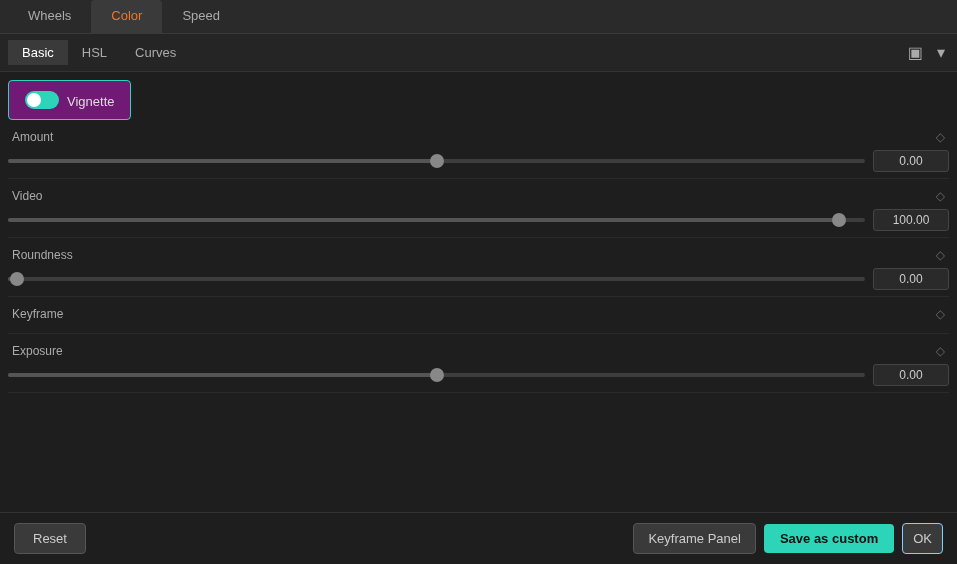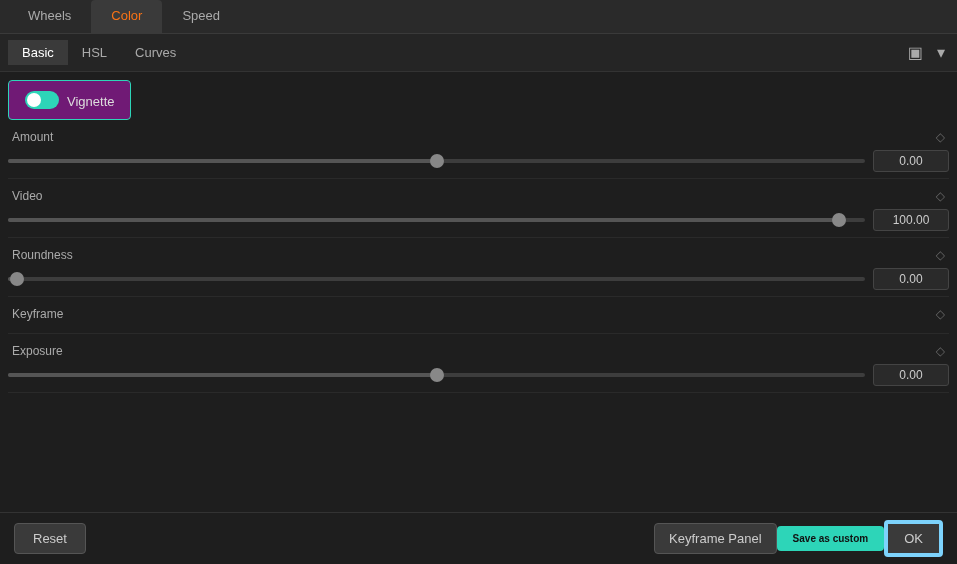--- a/index.html
+++ b/index.html
@@ -193,48 +193,49 @@
       border: 1px solid #555;
       border-radius: 4px;
       color: #ccc;
       padding: 7px 18px;
       cursor: pointer;
       font-size: 13px;
     }
     .bottom-right {
       margin-left: auto;
       display: flex;
+      gap: 8px;
       align-items: center;
       justify-content: space-between;
     }
     .keyframe-btn {
       background: #3a3a3a;
       border: 1px solid #555;
       border-radius: 4px;
       color: #ccc;
       padding: 7px 14px;
       cursor: pointer;
       font-size: 13px;
     }
     .save-custom-btn {
       background: #2dd5b8;
       border: none;
       border-radius: 4px;
       color: #111;
       padding: 7px 16px;
       cursor: pointer;
-      font-size: 10px;
+      font-size: 13px;
       font-weight: bold;
     }
     .ok-btn {
       background: #3a3a3a;
-      border: 4px solid #7dd3fc;
-      border-radius: 4px;
-      color: #ccc;
-      padding: 7px 16px;
+      border: 1px solid #7dd3fc;
+      border-radius: 4px;
+      color: #ccc;
+      padding: 7px 10px;
       cursor: pointer;
       font-size: 13px;
     }
   </style>
 </head>
 <body>
 
 <div class="top-tabs">
   <div class="top-tab">Wheels</div>
   <div class="top-tab active">Color</div>

